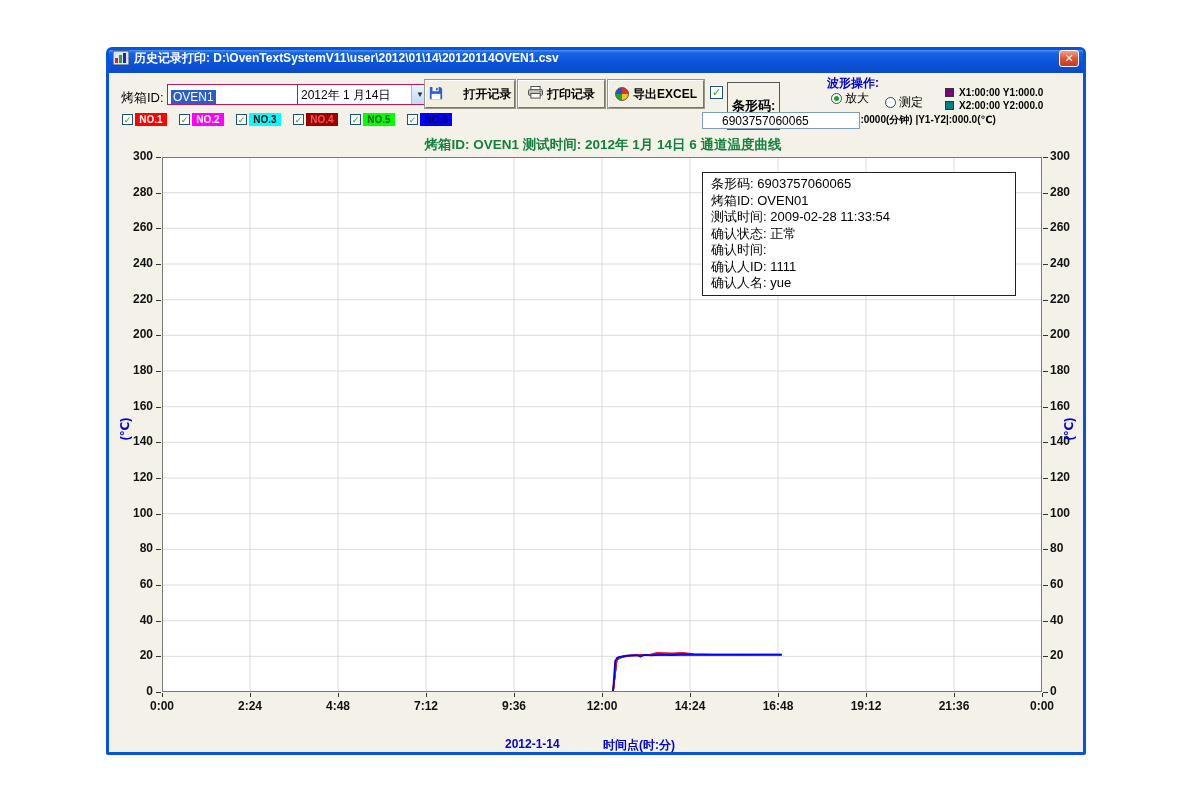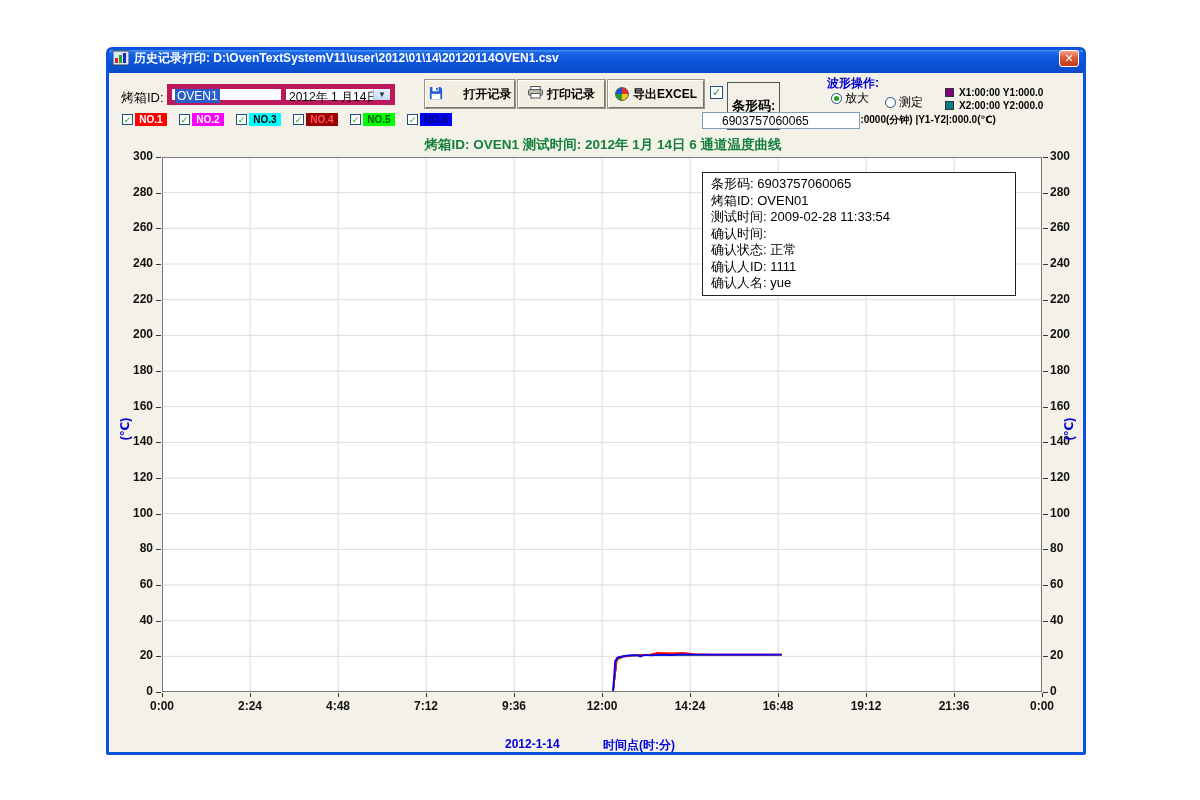--- a/index.html
+++ b/index.html
@@ -14,22 +14,22 @@
     display:flex; align-items:flex-start; padding:0 4px; color:#fff; border-radius:3px 3px 0 0; }
   .app-icon { width:16px; height:16px; display:inline-block; }
   .title-text { margin-left:5px; font-size:12px; font-weight:bold; white-space:nowrap; overflow:hidden; }
   .close-btn { margin-left:auto; width:20px; height:17px; cursor:default;
     background:linear-gradient(180deg,#F5A28B,#E05B39 45%,#C23A1B);
     border:1px solid #fff; border-radius:3px; color:#fff; font-size:11px; font-weight:bold;
     text-align:center; line-height:15px; }
 
   .lbl { position:absolute; font-size:13px; color:#000; }
 
-  .combo { position:absolute; height:21px; background:#fff; border:5px solid #be185d;
-    display:flex; align-items:flex-start; font-size:12px; }
+  .combo { position:absolute; height:21px; background:#fff; border:1px solid #be185d;
+    display:flex; align-items:flex-end; font-size:12px; }
   .combo-text { flex:1; padding:0 3px; white-space:nowrap; overflow:hidden; }
   .sel-highlight { background:#2A5ECC; color:#fff; padding:0 2px; }
   .combo-arrow { width:17px; height:100%; background:linear-gradient(180deg,#EAF3FC,#C3D9F0);
     border-left:1px solid #9DB9DB; font-size:8px; color:#234; display:flex;
     align-items:center; justify-content:center; }
 
   .tbtn { position:absolute; height:28px; background:#F2EFE2;
     border:1px solid; border-color:#ffffff #7a7666 #7a7666 #ffffff;
     box-shadow:0 0 0 1px #9a968a; font-family:inherit;
     font-size:12px; font-weight:bold; color:#000;
@@ -95,21 +95,21 @@
     <span class="close-btn">✕</span>
   </div>
 
   <span class="lbl" style="left:12px; top:39px;">烤箱ID:</span>
 
   <div class="combo" style="left:58px; top:34px; width:154px;">
     <span class="combo-text"><span class="sel-highlight">OVEN1</span></span>
     <span class="combo-arrow">▼</span>
   </div>
 
-  <div class="combo" style="left:172px; top:34px; width:114px;">
+  <div class="combo" style="left:188px; top:34px; width:132px;">
     <span class="combo-text">2012年 1 月14日</span>
     <span class="combo-arrow">▼</span>
   </div>
 
   <button class="tbtn" style="left:316px; top:30px; width:90px;gap:21px;">
     <span>
       <svg width="14" height="14" viewBox="0 0 16 16">
         <path d="M1 1 h12 l2 2 v12 H1 z" fill="#2A5FD6"></path>
         <rect x="4" y="1" width="7" height="5" fill="#fff"></rect>
         <rect x="8" y="2" width="2" height="3" fill="#2A5FD6"></rect>
@@ -316,19 +316,19 @@
   <span class="vlab" style="left:0px; top:372px;">(℃)</span>
   <span class="vlab" style="left:944px; top:372px;">(℃)</span>
 
   <span class="axis-blue" style="left:396px; top:687px;">2012-1-14</span>
   <span class="axis-blue" style="left:494px; top:687px;">时间点(时:分)</span>
 
   <div class="info-box" id="info-lines">
       <div>条形码: 6903757060065</div>
       <div>烤箱ID: OVEN01</div>
       <div>测试时间: 2009-02-28 11:33:54</div>
+      <div>确认状态: 正常</div>
       <div>确认时间:</div>
-      <div>确认状态: 正常</div>
       <div>确认人ID: 1111</div>
       <div>确认人名: yue</div>
     </div>
 
 </div>
 
 </body></html>

